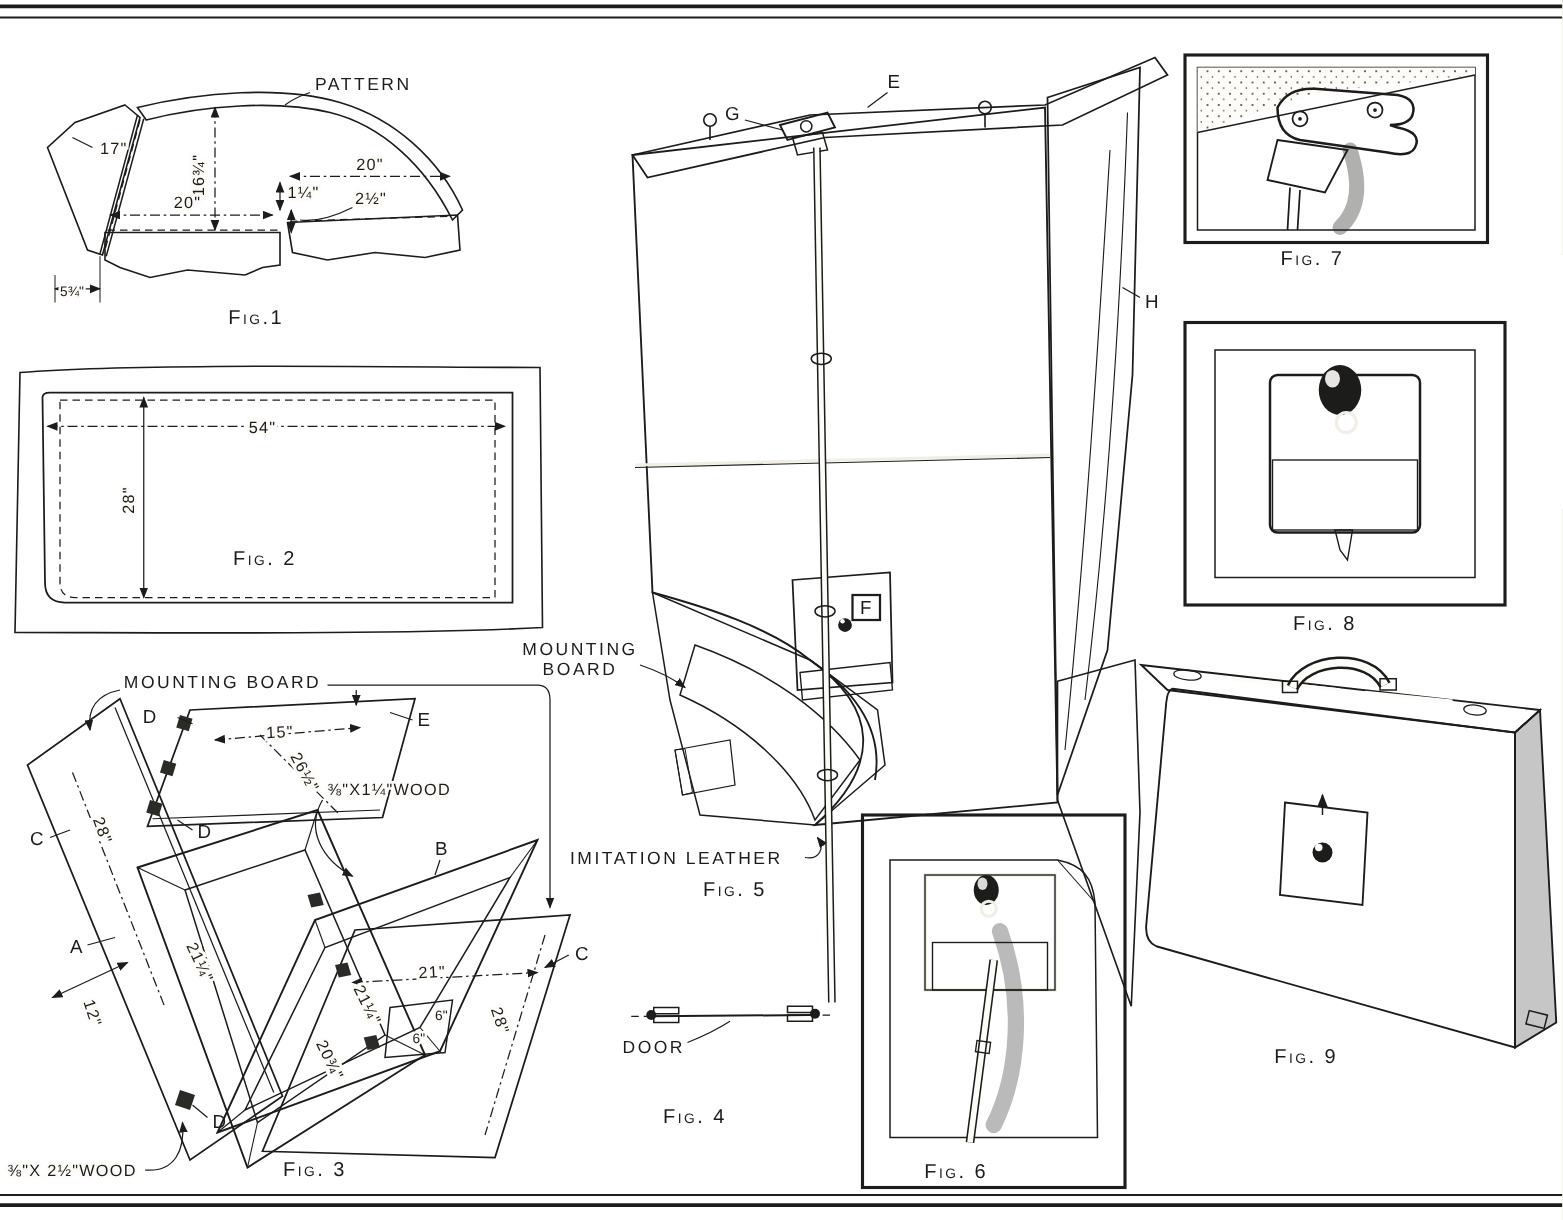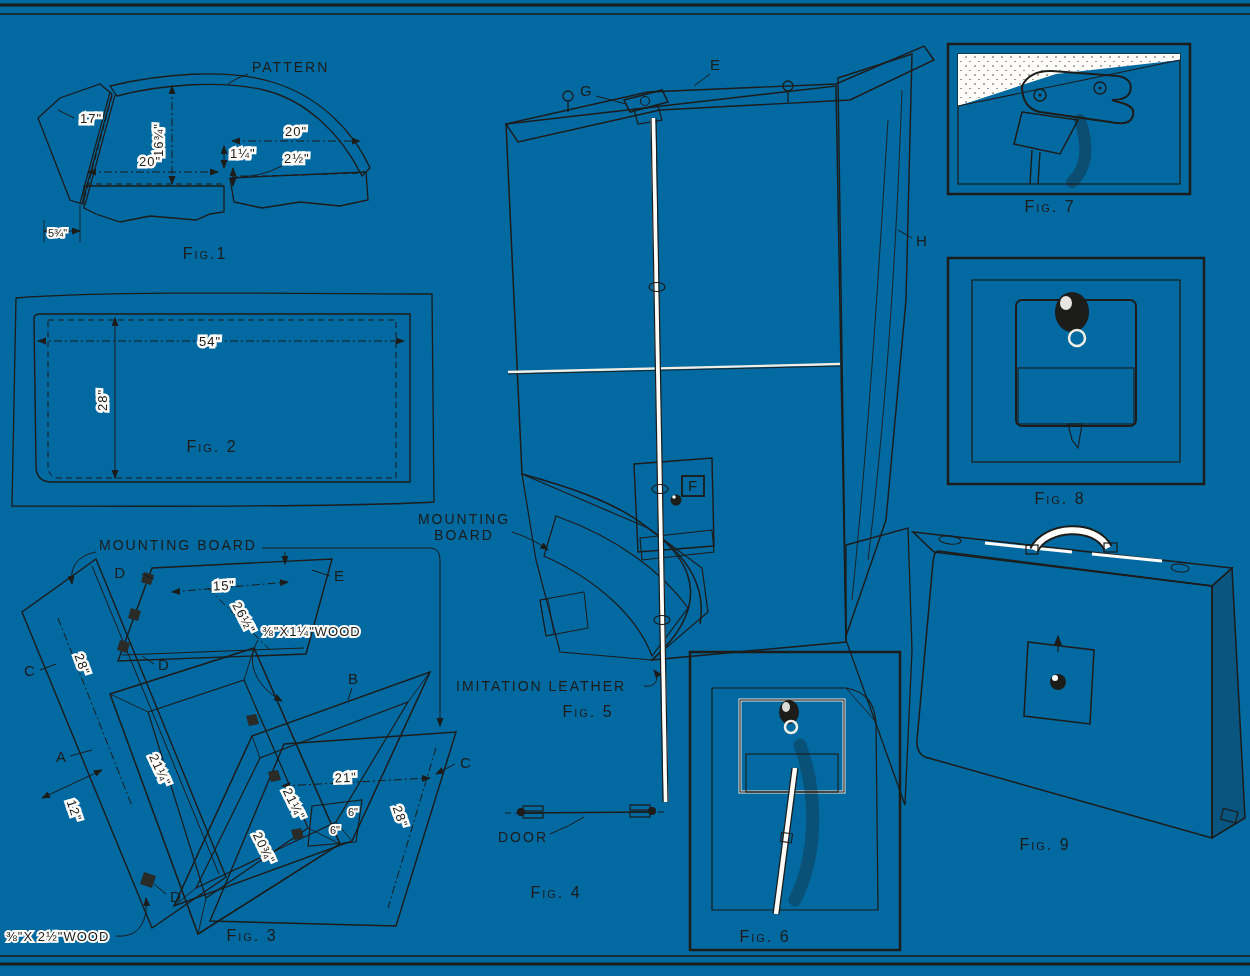--- a/index.html
+++ b/index.html
@@ -1,16 +1,16 @@
 <!DOCTYPE html>
 <html><head>
 <meta charset="utf-8">
 <style>
   html,body{margin:0;padding:0;background:#e9e7e1;}
-  .sheet{position:relative;width:1250px;height:976px;background:#0369a1;overflow:hidden;}
+  .sheet{position:relative;width:1250px;height:976px;background:#ffffff;overflow:hidden;}
   svg{display:block;}
   text{fill:#1c1c1a;font-family:"Liberation Sans",sans-serif;}
   .lbl{font-size:14px;letter-spacing:2px;}
   .let{font-size:15px;letter-spacing:1px;}
   .dim{font-size:13px;letter-spacing:1px;paint-order:stroke;stroke:#fdfcf9;stroke-width:5px;}
   .dimsm{font-size:11px;paint-order:stroke;stroke:#fdfcf9;stroke-width:4px;}
   .cap{font-size:16px;letter-spacing:2px;font-variant:small-caps;}
   .note{font-size:13px;letter-spacing:1px;paint-order:stroke;stroke:#fdfcf9;stroke-width:4px;}
   .ink{stroke:#1c1c1a;fill:none;}
   .dimline{stroke:#1c1c1a;fill:none;stroke-width:1;stroke-dasharray:8 3 2 3;}

